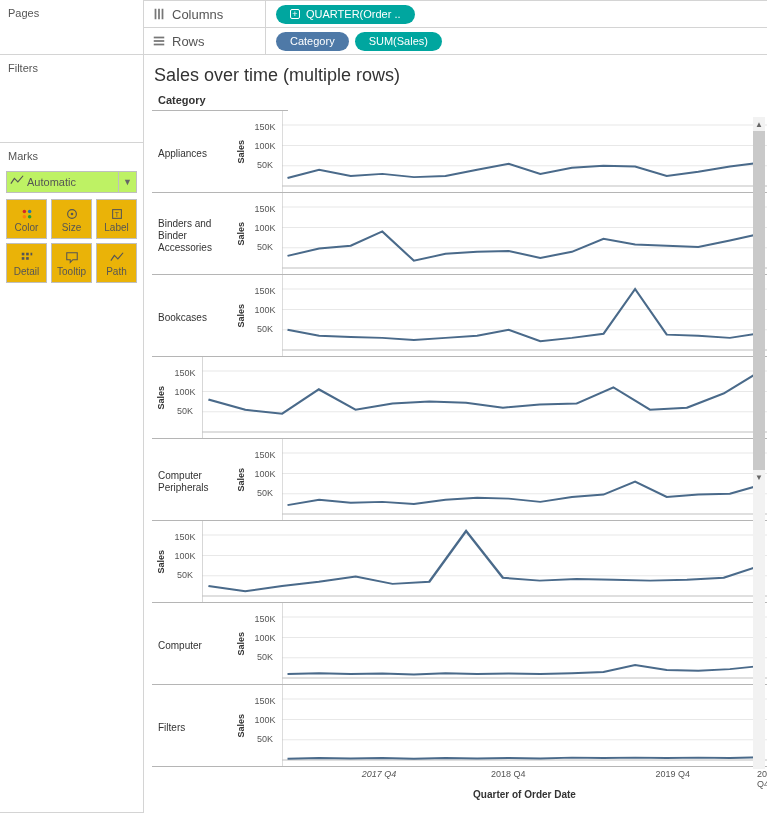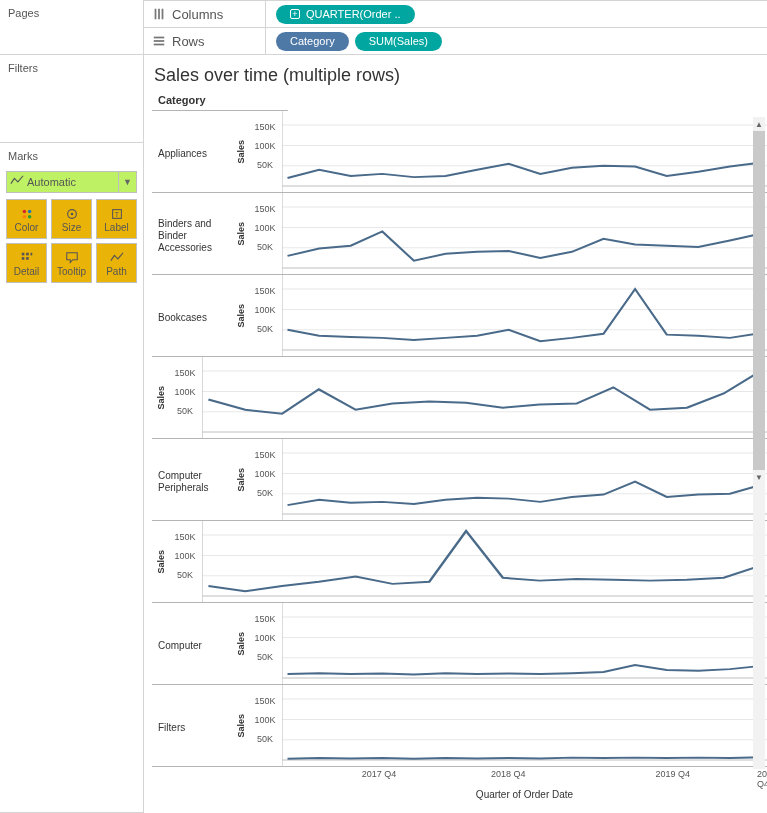--- a/index.html
+++ b/index.html
@@ -36,21 +36,21 @@
 .plot{flex:1;position:relative}
 .plot svg{width:100%;height:100%}
 .plot .grid line{stroke:#e8e8e8;stroke-width:1}
 .plot .dline{stroke:#4a6a8a;stroke-width:2;fill:none}
 .plot .ax line{stroke:#c0c0c0;stroke-width:1}
 .xaxis{height:44px;display:flex}
 .xaxis .sp{width:130px}
 .xaxis .xa{flex:1;position:relative}
 .xticks{display:flex;font-size:9px;color:#555;height:16px}
 .xticks span{position:absolute;transform:translateX(-50%)}
-.xlbl{text-align:center;font-size:10px;color:#333;font-weight:normal;padding-top:4px}
+.xlbl{text-align:center;font-size:10px;color:#333;font-weight:bold;padding-top:4px}
 .scroll{position:absolute;right:2px;top:62px;bottom:44px;width:12px;background:#f2f2f2}
 .scroll .thumb{background:#c9c9c9;width:100%;height:52%}
 .scroll .arr{height:14px;display:flex;align-items:center;justify-content:center;font-size:8px;color:#666}
 .ic svg,.i svg{width:14px;height:14px}
 .shelf-lbl svg{width:14px;height:14px}
 </style>
 </head>
 <body>
 
 <div class="left">
@@ -350,21 +350,21 @@
                 <line x1="0" x2="0" y1="0" y2="82"></line>
               </g>
               <polyline class="dline" points="5,74.76470588235294 33.66666666666667,73.94117647058823 62.333333333333336,74.3529411764706 91,73.94117647058823 119.66666666666667,74.76470588235294 148.33333333333331,73.94117647058823 177,74.3529411764706 205.66666666666666,73.94117647058823 234.33333333333334,74.3529411764706 263,73.52941176470588 291.66666666666663,73.94117647058823 320.3333333333333,73.52941176470588 349,73.94117647058823 377.6666666666667,73.52941176470588 406.3333333333333,73.94117647058823 435,73.11764705882354"></polyline>
             </svg></div>
         </div>
       </div>
     <div class="xaxis">
       <div class="sp"></div>
       <div class="xa">
         <div class="xticks" id="xticks">
-            <span style="left: 20%;">2017 Q4</span>
+            <span style="left: 20%; font-style: italic;">2017 Q4</span>
             <span style="left: 46.6667%;">2018 Q4</span>
             <span style="left: 73.3333%; margin-left: 35px;">2019 Q4</span>
             <span style="left: 100%;">2020 Q4</span>
           </div>
         <div class="xlbl">Quarter of Order Date</div>
       </div>
     </div>
     <div class="scroll">
       <div class="arr">▲</div>
       <div class="thumb"></div>

